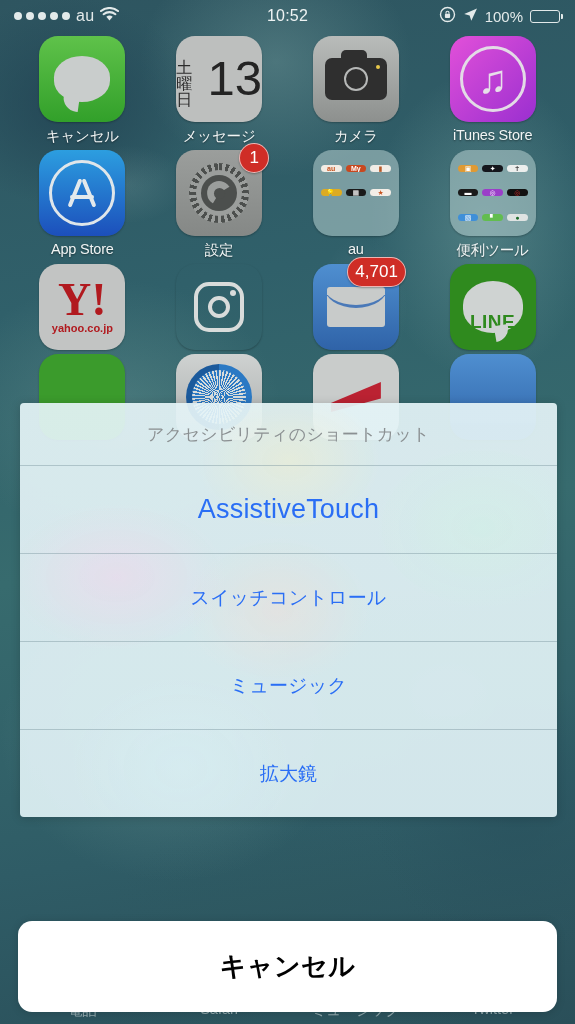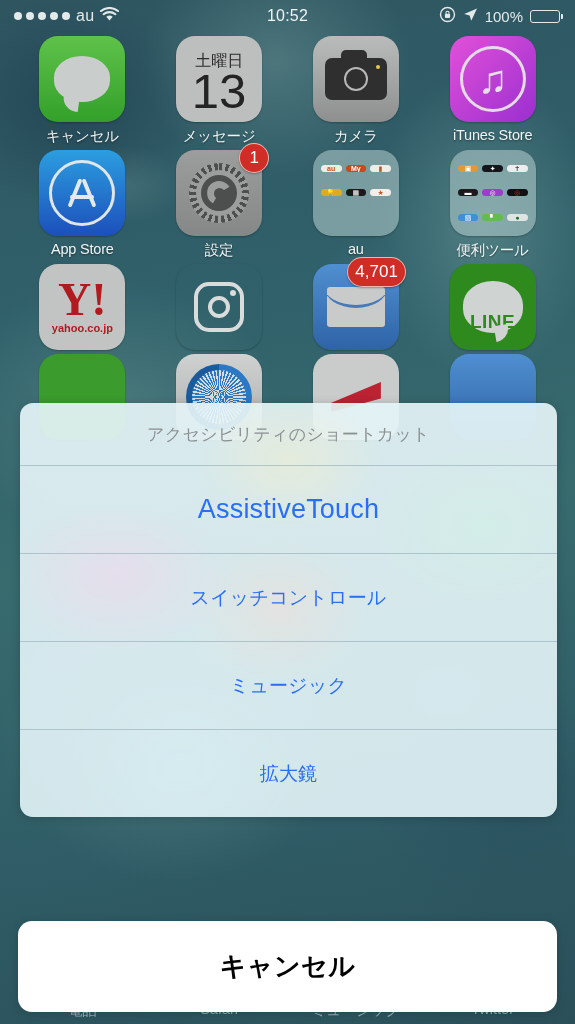--- a/index.html
+++ b/index.html
@@ -74,21 +74,21 @@
     padding:0 7px;box-shadow:0 1px 2px rgba(0,0,0,.3);z-index:3;
   }
   .iconwrap{position:relative;}
 
   
   .ic-messages{background:linear-gradient(#5fc24a,#32a02a);}
   .bubble{width:56px;height:46px;background:#c9cdcc;border-radius:50%/46%;position:relative;}
   .bubble::after{content:"";position:absolute;bottom:-9px;left:9px;width:16px;height:18px;
     background:#c9cdcc;border-radius:0 0 0 14px;transform:rotate(8deg);}
 
-  .ic-calendar{background:#bdbfbe;flex-direction:column;}
+  .ic-calendar{background:#bdbfbe;flex-direction:row;}
   .cal-dow{font-size:16px;color:#2b2b2b;line-height:1;margin-top:9px;}
   .cal-day{font-size:49px;color:#242424;line-height:.95;font-weight:300;margin-top:-1px;}
 
   .ic-camera{background:linear-gradient(#b9bcba,#8d908e);}
   .cam-body{width:62px;height:42px;background:#2f2f2f;border-radius:7px;position:relative;}
   .cam-body::before{content:"";position:absolute;top:-8px;left:16px;width:26px;height:9px;background:#2f2f2f;border-radius:5px 5px 0 0;}
   .cam-lens{position:absolute;top:9px;left:19px;width:24px;height:24px;border-radius:50%;border:2.5px solid #b6b8b7;}
   .cam-dot{position:absolute;top:7px;right:7px;width:4px;height:4px;background:#e8c84a;border-radius:50%;}
 
   .ic-itunes{background:linear-gradient(135deg,#e250d9,#9a2fd0);}
@@ -156,21 +156,21 @@
   
   #docklabels{
     position:absolute;bottom:4px;left:0;right:0;z-index:2;
     display:grid;grid-template-columns:repeat(4,1fr);padding:0 14px;
     color:rgba(225,235,235,.55);font-size:14.5px;text-align:center;
   }
 
   
   #sheet{
     position:absolute;left:20px;right:18px;top:403px;z-index:10;
-    border-radius:13px;overflow:hidden;
+    border-radius:4px;overflow:hidden;
     background:
       radial-gradient(ellipse 180px 120px at 18% 42%, rgba(255,205,235,.38), transparent 62%),
       radial-gradient(ellipse 150px 110px at 50% 14%, rgba(255,240,190,.35), transparent 62%),
       radial-gradient(ellipse 150px 120px at 48% 50%, rgba(255,215,200,.30), transparent 62%),
       radial-gradient(ellipse 170px 130px at 86% 30%, rgba(205,245,225,.35), transparent 64%),
       radial-gradient(ellipse 170px 140px at 30% 88%, rgba(215,240,245,.40), transparent 66%),
       linear-gradient(180deg, rgba(228,243,246,.93), rgba(223,241,245,.93));
     box-shadow:0 1px 10px rgba(0,0,0,.18);
   }
   .sheet-title{

